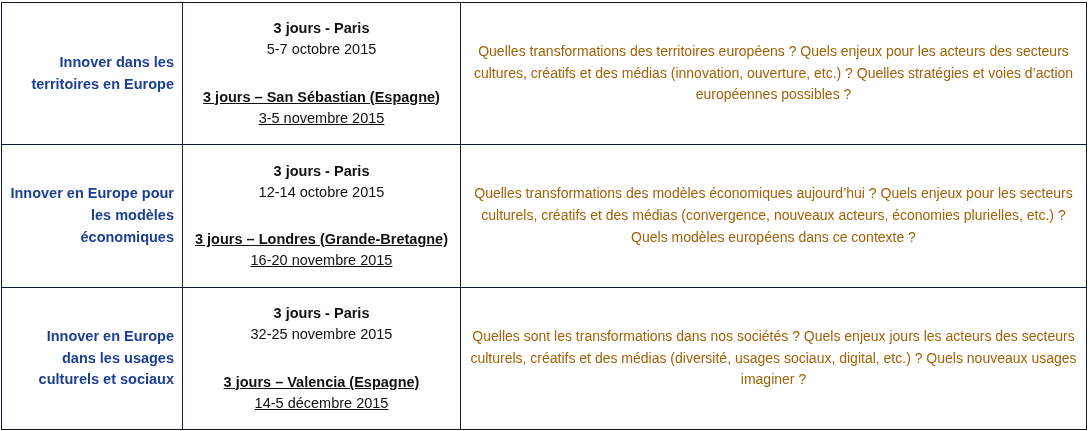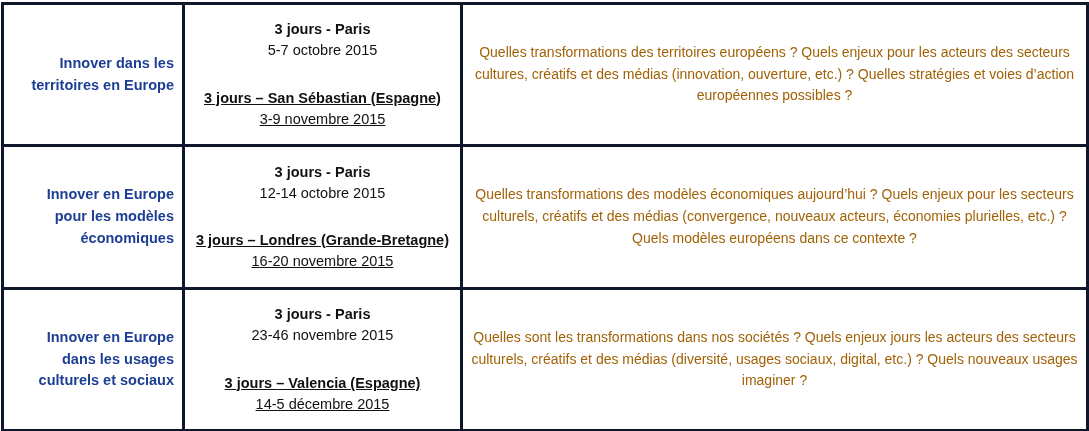--- a/index.html
+++ b/index.html
@@ -20,21 +20,21 @@
     position: relative;
     box-sizing: border-box;
   }
   table.program-table {
     border-collapse: collapse;
     width: 1085px;
     margin: 2px 0 0 1px;
     table-layout: fixed;
   }
   table.program-table td {
-    border: 3px solid #0f172a;
+    border: 1px solid #0f172a;
     vertical-align: middle;
     padding: 6px 8px;
     box-sizing: border-box;
   }
   col.c-title { width: 181px; }
   col.c-dates { width: 278px; }
   col.c-desc  { width: 626px; }
 
   .row-1 td { height: 142px; }
   .row-2 td { height: 143px; }
@@ -89,21 +89,21 @@
     <tbody>
       <tr class="row-1">
         <td class="cell-title">Innover dans les territoires en Europe</td>
         <td class="cell-dates">
           <div class="session">
             <span class="sess-place">3 jours - Paris</span>
             <span class="sess-date">5-7 octobre 2015</span>
           </div>
           <div class="session">
             <span class="sess-place">3 jours – San Sébastian (Espagne)</span>
-            <span class="sess-date">3-9 novembre 2015</span>
+            <span class="sess-date">3-5 novembre 2015</span>
           </div>
         </td>
         <td class="cell-desc">Quelles transformations des territoires européens ? Quels enjeux pour les acteurs des secteurs cultures, créatifs et des médias (innovation, ouverture, etc.) ? Quelles stratégies et voies d’action européennes possibles ?</td>
       </tr>
       <tr class="row-2">
         <td class="cell-title">Innover en Europe pour les modèles économiques</td>
         <td class="cell-dates">
           <div class="session">
             <span class="sess-place">3 jours - Paris</span>
             <span class="sess-date">12-14 octobre 2015</span>
@@ -113,21 +113,21 @@
             <span class="sess-date">16-20 novembre 2015</span>
           </div>
         </td>
         <td class="cell-desc">Quelles transformations des modèles économiques aujourd’hui ? Quels enjeux pour les secteurs culturels, créatifs et des médias (convergence, nouveaux acteurs, économies plurielles, etc.) ? Quels modèles européens dans ce contexte ?</td>
       </tr>
       <tr class="row-3">
         <td class="cell-title">Innover en Europe dans les usages culturels et sociaux</td>
         <td class="cell-dates">
           <div class="session">
             <span class="sess-place">3 jours - Paris</span>
-            <span class="sess-date">23-46 novembre 2015</span>
+            <span class="sess-date">32-25 novembre 2015</span>
           </div>
           <div class="session">
             <span class="sess-place">3 jours – Valencia (Espagne)</span>
             <span class="sess-date">14-5 décembre 2015</span>
           </div>
         </td>
         <td class="cell-desc">Quelles sont les transformations dans nos sociétés ? Quels enjeux jours les acteurs des secteurs culturels, créatifs et des médias (diversité, usages sociaux, digital, etc.) ? Quels nouveaux usages imaginer ?</td>
       </tr>
     </tbody>
   </table>

